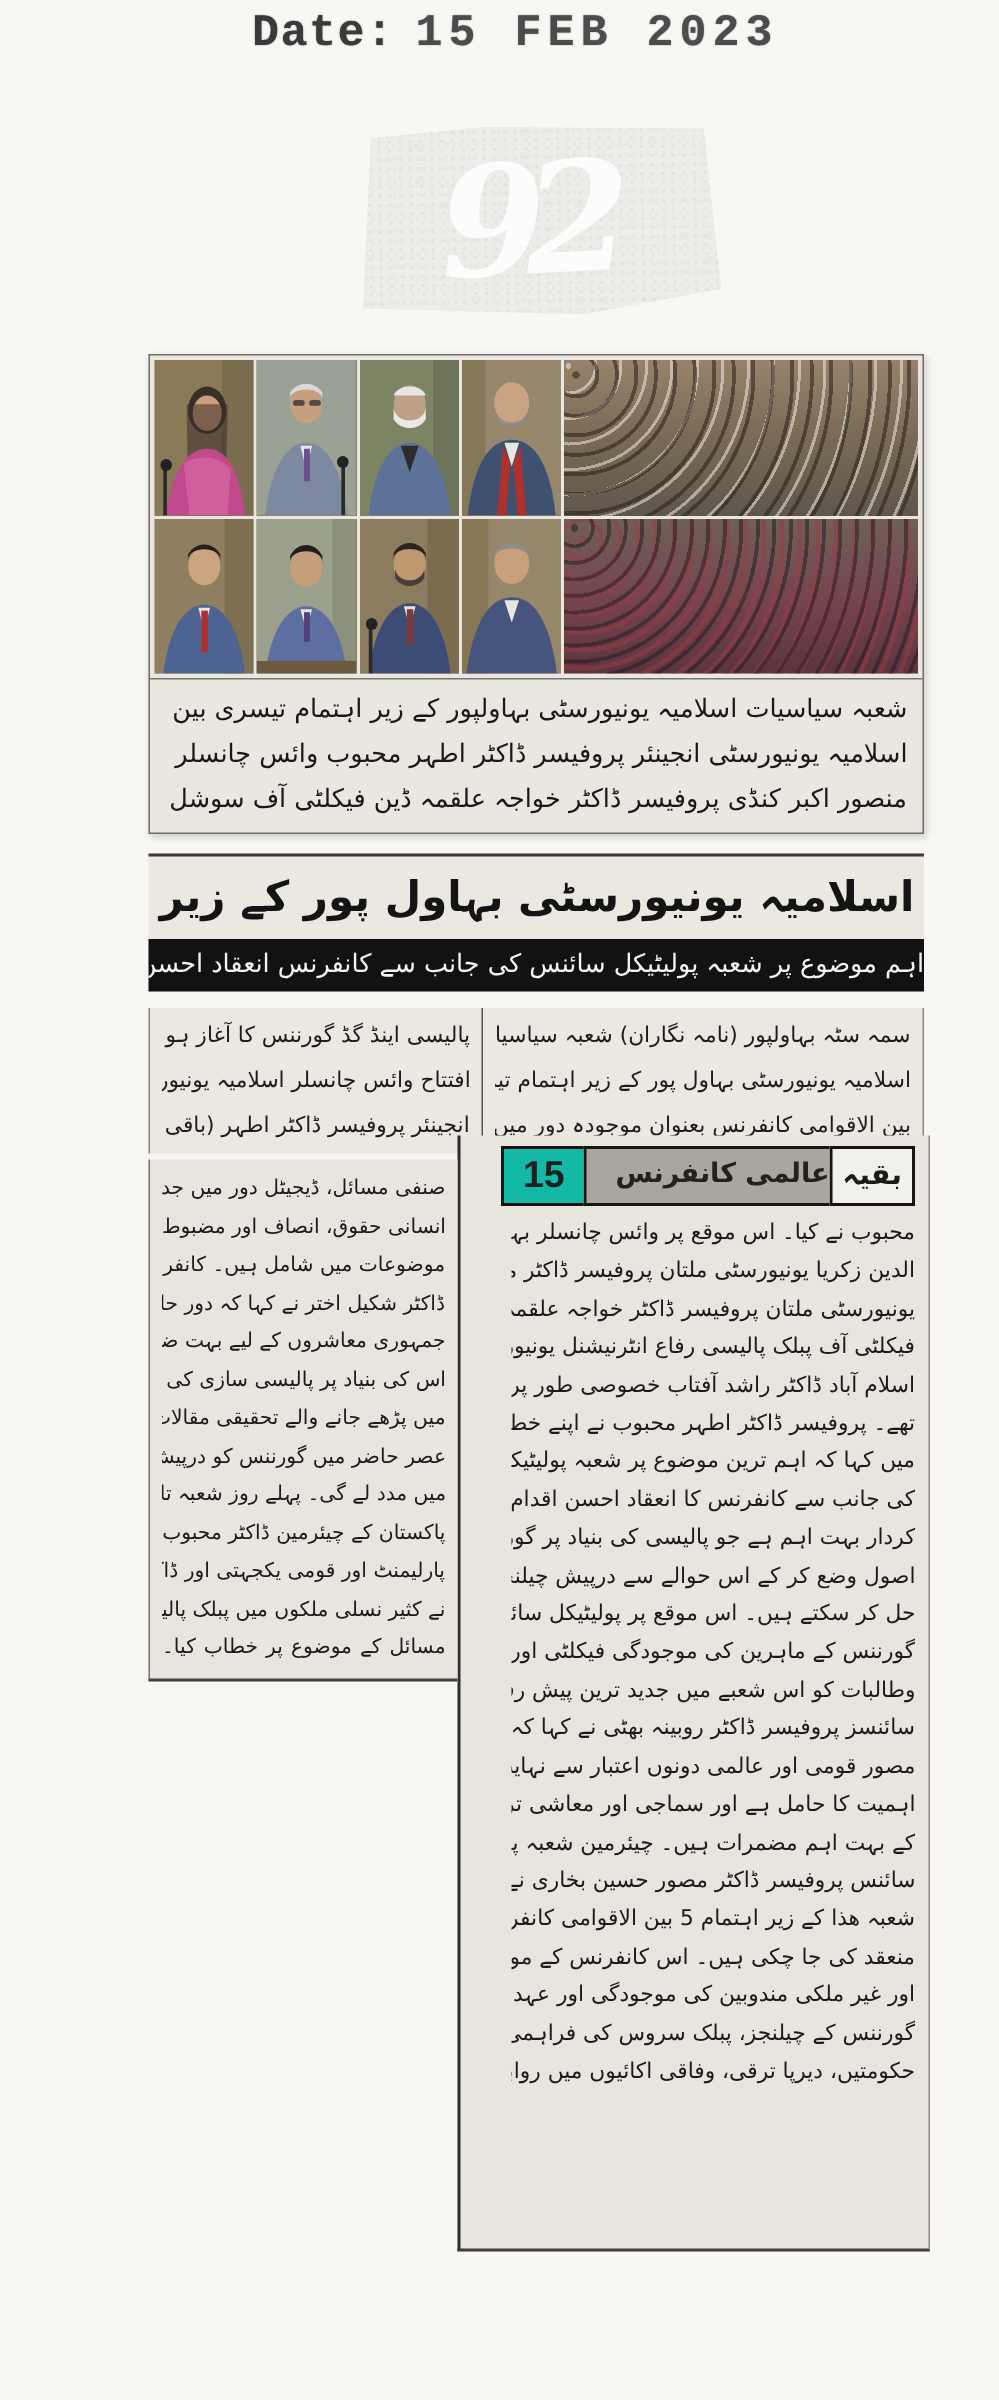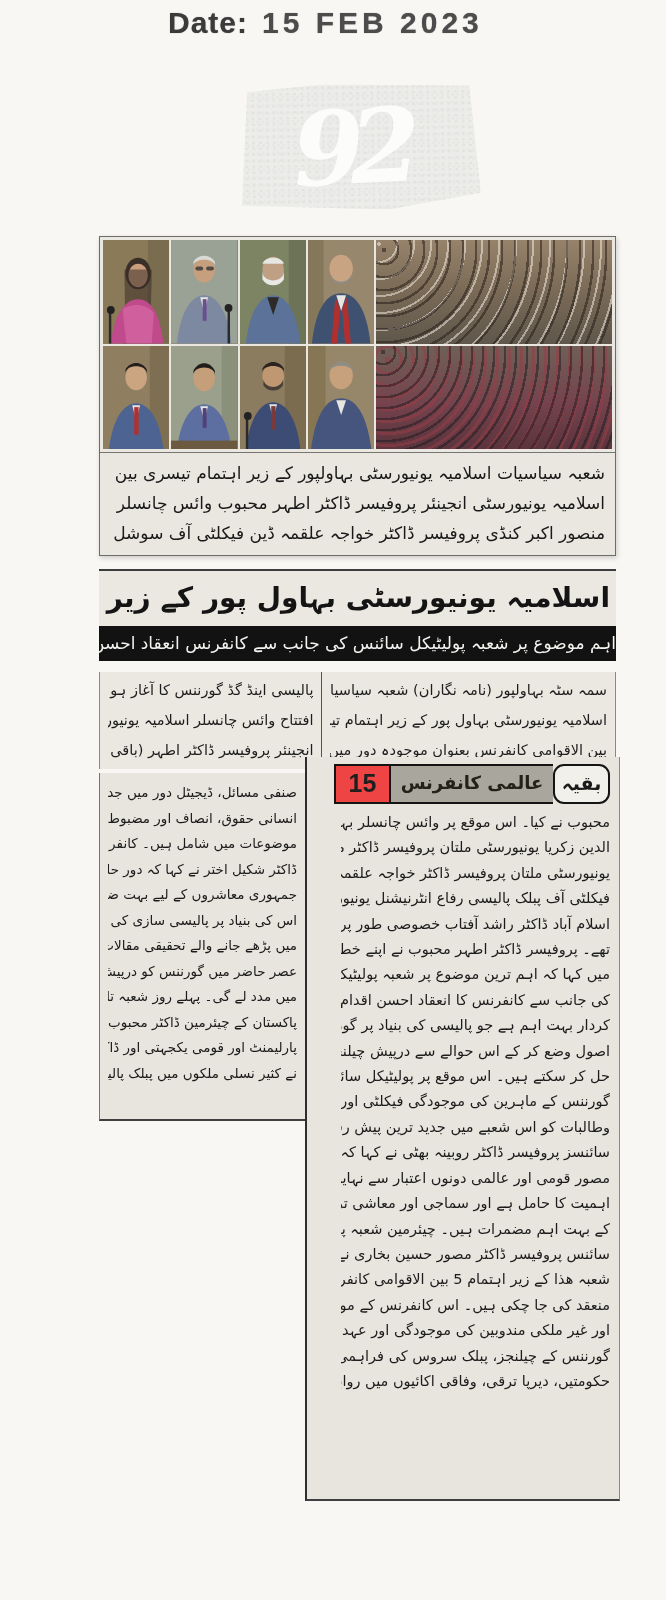--- a/index.html
+++ b/index.html
@@ -2,21 +2,21 @@
 <html lang="ur"><head>
 <meta charset="utf-8">
 <style>
   html,body{margin:0;padding:0;background:#ffffff;}
   .canvas{position:relative;width:666px;height:1600px;background:#f8f7f4;overflow:hidden;
           font-family:"DejaVu Sans",sans-serif;}
   .urdu{direction:rtl;unicode-bidi:isolate;}
 
   
   .stamp{position:absolute;left:168px;top:6px;width:330px;
-         font-family:Liberation Sans, sans-serif;font-weight:bold;font-size:30px;
+         font-family:Liberation Mono, monospace;font-weight:bold;font-size:30px;
          color:#3a3a3a;letter-spacing:1px;white-space:nowrap;
          text-shadow:0 0 1px rgba(58,58,58,.6);}
   .stamp .val{color:#4c4c4c;margin-left:14px;letter-spacing:4px;}
 
   
   .logo92{position:absolute;left:236px;top:84px;width:244px;height:126px;
           background-color:#ececea;
           background-image:radial-gradient(#e1e1de 1px,transparent 1.5px),
                            radial-gradient(#e7e7e4 1px,transparent 1.4px);
           background-size:7px 6px,5px 8px;
@@ -76,24 +76,24 @@
   .strip-right{position:absolute;left:305px;top:757px;width:315px;height:744px;background:#e7e5de;
                border-left:2px solid #2e2e2e;border-right:1px solid #8b897f;border-bottom:2px solid #3f3f3f;
                padding:5px 9px 6px;box-sizing:border-box;overflow:hidden;}
   .strip-right .art-line{font-size:14.5px;line-height:25.4px;margin-left:25px;}
   .art-line{direction:rtl;color:#1b1b1b;white-space:nowrap;overflow:hidden;
             text-align:justify;text-align-last:justify;}
 
   .cont-header{display:flex;direction:rtl;height:40px;margin:2px 0 6px 18px;}
   .cont-header>div{box-sizing:border-box;border:2px solid #141414;height:40px;}
   .hd-baqia{background:#f2f0ea;width:57px;text-align:center;font-size:19px;font-weight:bold;
-            line-height:34px;color:#1a1a1a;border-radius:11px;}
-  .hd-title{background:#a9a69d;flex:1;text-align:center;font-size:18px;font-weight:bold;
+            line-height:34px;color:#1a1a1a;}
+  .hd-title{background:#a9a69d;flex:1;text-align:right;font-size:18px;font-weight:bold;
             color:#232219;line-height:34px;border-right:none !important;overflow:hidden;white-space:nowrap;}
-  .hd-num{background:#ef4444;width:55px;text-align:center;border-right:none !important;
+  .hd-num{background:#14b8a6;width:55px;text-align:center;border-right:none !important;
           font-family:"Liberation Sans",sans-serif;font-size:25px;font-weight:bold;
           line-height:34px;color:#1f1f1f;}
 </style>
 </head>
 <body>
 
 <div class="canvas">
 
   <div class="stamp">
     <span>Date:</span><span class="val">15 FEB 2023</span>
@@ -283,15 +283,16 @@
       <div class="art-line">موضوعات میں شامل ہیں۔ کانفرنس کے فوکل پرسن</div>
       <div class="art-line">ڈاکٹر شکیل اختر نے کہا کہ دور حاضر میں گڈ گورننس</div>
       <div class="art-line">جمہوری معاشروں کے لیے بہت ضروری ہے اور</div>
       <div class="art-line">اس کی بنیاد پر پالیسی سازی کی جاتی ہے۔ اس</div>
       <div class="art-line">میں پڑھے جانے والے تحقیقی مقالات</div>
       <div class="art-line">عصر حاضر میں گورننس کو درپیش چیلنجز سے نمٹنے</div>
       <div class="art-line">میں مدد لے گی۔ پہلے روز شعبہ تاریخ اور مطالعہ</div>
       <div class="art-line">پاکستان کے چیئرمین ڈاکٹر محبوب حسین نے</div>
       <div class="art-line">پارلیمنٹ اور قومی یکجہتی اور ڈاکٹر عثمان ابو ناتجیریا</div>
       <div class="art-line">نے کثیر نسلی ملکوں میں پبلک پالیسی اور گورننس کے</div>
+      <div class="art-line">مسائل کے موضوع پر خطاب کیا۔</div>
     </div>
 
 </div>
 
 </body></html>

